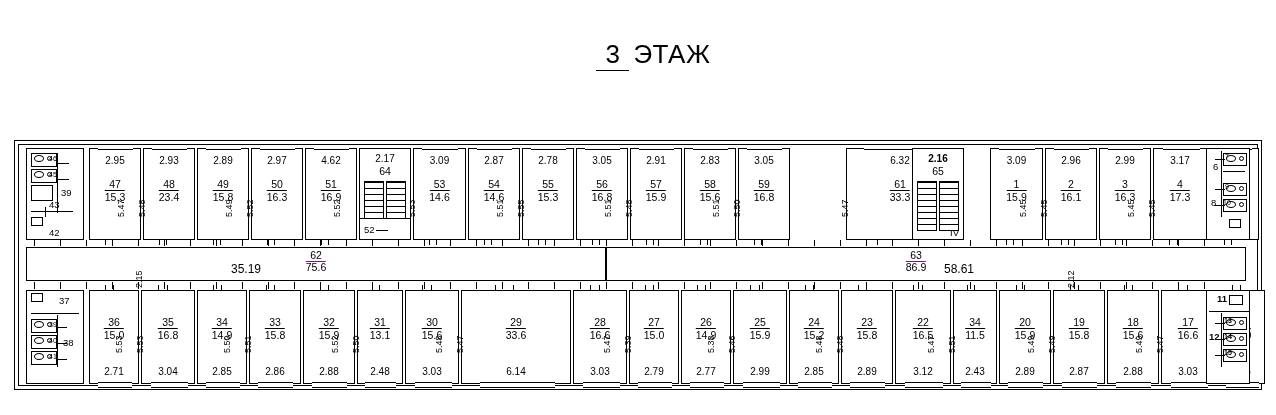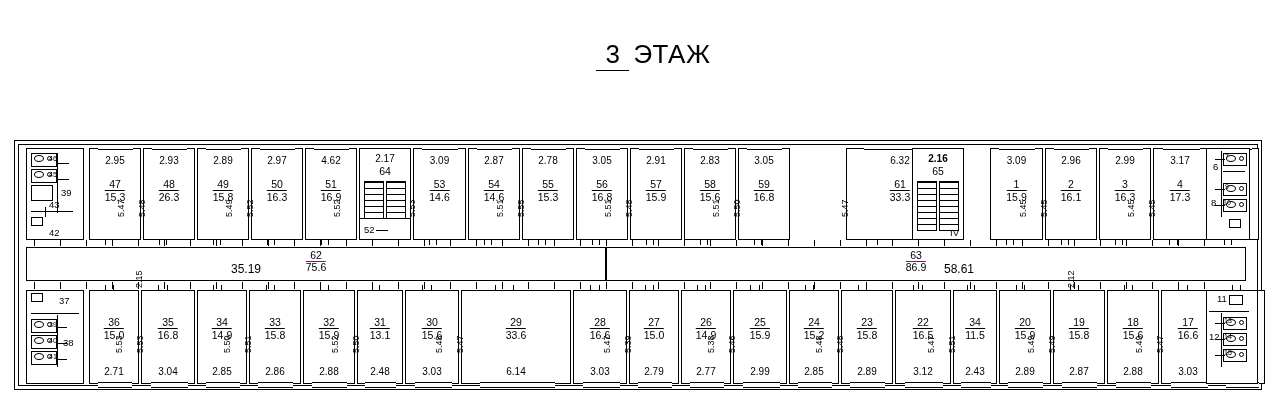--- a/index.html
+++ b/index.html
@@ -279,21 +279,21 @@
         </div>
         <div class="dim-h right">5.47</div>
         <div class="tick" style="left: 15px; bottom: -6px; height: 6px;"></div>
         <div class="tick" style="left: 22px; bottom: -6px; height: 6px;"></div>
       </div>
       <div class="room room-top" style="left: 129px; top: 8px; width: 52px; height: 92px;">
         <div class="window window-top" style="left: 8px; width: 35px; top: -5px;"></div>
         <div class="dim-w dim-w-top">2.93</div>
         <div class="frac frac-top">
           <span class="num">48</span>
-          <span class="den">26.3</span>
+          <span class="den">23.4</span>
         </div>
         <div class="dim-h left">5.48</div>
         <div class="tick" style="left: 15px; bottom: -6px; height: 6px;"></div>
         <div class="tick" style="left: 22px; bottom: -6px; height: 6px;"></div>
       </div>
       <div class="room room-top" style="left: 183px; top: 8px; width: 52px; height: 92px;">
         <div class="window window-top" style="left: 8px; width: 35px; top: -5px;"></div>
         <div class="dim-w dim-w-top">2.89</div>
         <div class="frac frac-top">
           <span class="num">49</span>
@@ -783,21 +783,21 @@
         <div class="mini-lbl" style="left: 6px; top: 12px;">6</div>
         <div class="tiny" style="left: 18px; top: 34px;">9</div>
         <div class="tiny" style="left: 16px; top: 50px;">10</div>
         <div class="mini-lbl" style="left: 4px; top: 48px;">8</div>
         <div class="vline" style="left: 14px; top: 2px; height: 66px;"></div>
         <div class="hline" style="left: 8px; top: 10px; width: 10px;"></div>
         <div class="hline" style="left: 8px; top: 40px; width: 10px;"></div>
         <div class="hline" style="left: 8px; top: 56px; width: 10px;"></div>
         <div class="hline" style="left: 16px; top: 22px; width: 22px;"></div>
       </div>
-      <div class="svc" style="left: 1192px; top: 150px; width: 52px; height: 94px;">
+      <div class="svc" style="left: 1192px; top: 150px; width: 44px; height: 94px; font-weight: bold;">
         <div class="fixture" style="left: 22px; top: 4px; width: 14px; height: 10px;"></div>
         <div class="fixture" style="left: 16px; top: 26px; width: 24px; height: 13px;"></div>
         <div class="fx-oval" style="left: 19px; top: 28px; width: 10px; height: 7px;"></div>
         <div class="fx-dot" style="left: 32px; top: 29px; width: 5px; height: 5px;"></div>
         <div class="fixture" style="left: 16px; top: 42px; width: 24px; height: 13px;"></div>
         <div class="fx-oval" style="left: 19px; top: 44px; width: 10px; height: 7px;"></div>
         <div class="fx-dot" style="left: 32px; top: 45px; width: 5px; height: 5px;"></div>
         <div class="fixture" style="left: 16px; top: 58px; width: 24px; height: 13px;"></div>
         <div class="fx-oval" style="left: 19px; top: 60px; width: 10px; height: 7px;"></div>
         <div class="fx-dot" style="left: 32px; top: 61px; width: 5px; height: 5px;"></div>

